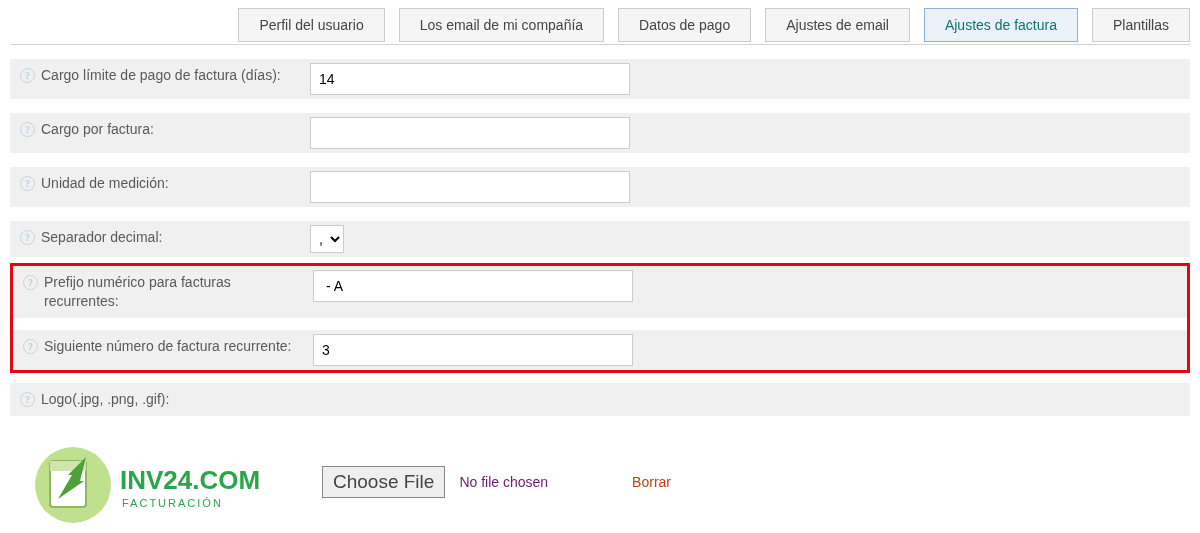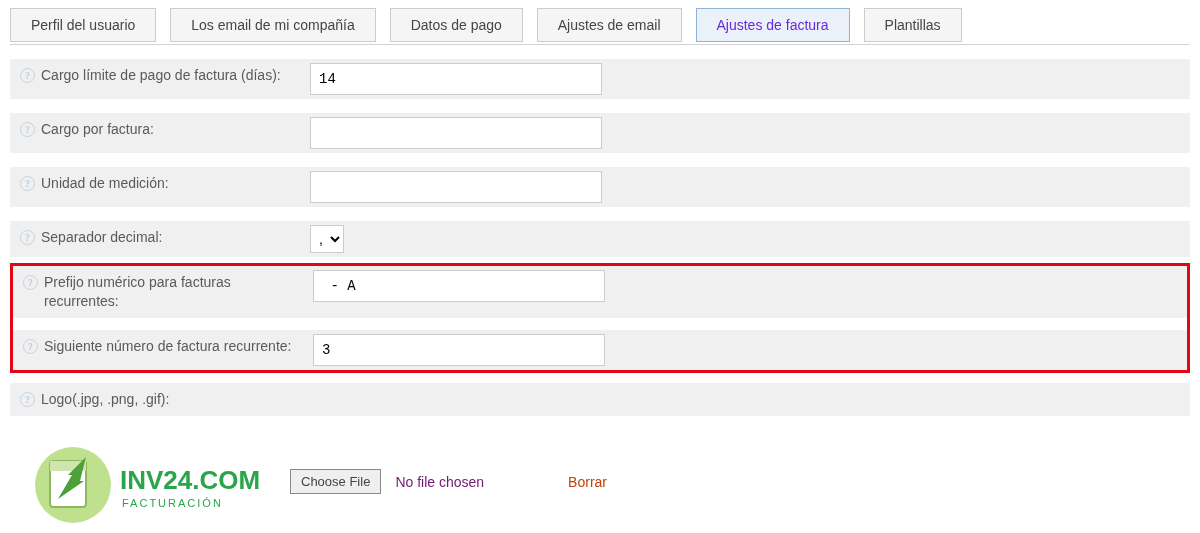--- a/index.html
+++ b/index.html
@@ -9,35 +9,36 @@
     font-family: Arial, Helvetica, sans-serif;
     font-size: 14px;
     color: #454545;
     background: #fff;
     width: 1200px;
   }
   .tabs {
     display: flex;
     gap: 14px;
     margin-bottom: 2px;
+    justify-content: flex-end;
   }
   .tab {
     border: 1px solid #ccc;
     background: #f5f5f5;
     padding: 8px 20px;
     font-size: 14px;
     color: #454545;
     position: relative;
     cursor: pointer;
     white-space: nowrap;
   }
   .tab.active {
     background: #eaf1f8;
     border-color: #8fb3d6;
-    color: #6d28d9;
+    color: #0f766e;
   }
   .panel {
     border-top: 1px solid #d3d3d3;
     background: #fff;
     padding: 0;
   }
   .row {
     display: flex;
     align-items: flex-start;
     background: #f0f0f0;
@@ -65,27 +66,26 @@
     text-align: center;
     margin-right: 6px;
     margin-top: 2px;
     font-weight: bold;
     font-family: Georgia, serif;
   }
   .row .input-cell {
     padding: 0;
   }
   .text-input {
-    width: 292px;
+    width: 320px;
     height: 32px;
     padding: 4px 8px;
     border: 1px solid #ccc;
     font-size: 14px;
     background: #fff;
-    font-family: Liberation Mono, monospace;
   }
   .select-input {
     height: 28px;
     padding: 2px 4px;
     border: 1px solid #ccc;
     background: #fff;
     font-size: 14px;
   }
   .highlight-box {
     border: 3px solid #e30613;
@@ -110,22 +110,23 @@
   .logo-svg text.brand { fill:#2aa54a; font-weight:bold; font-family:Arial; }
   .file-wrap {
     display: flex;
     align-items: center;
     gap: 14px;
   }
   .file-btn {
     border: 1px solid #888;
     background: #efefef;
     padding: 4px 10px;
-    font-size: 13px;
+    font-size: 19px;
     cursor: pointer;
+    margin-left: 32px;
   }
   .file-txt {
     font-size: 14px;
     color: #701a75;
   }
   .borrar {
     color: #c2410c;
     font-size: 14px;
     margin-left: 70px;
     cursor: pointer;

